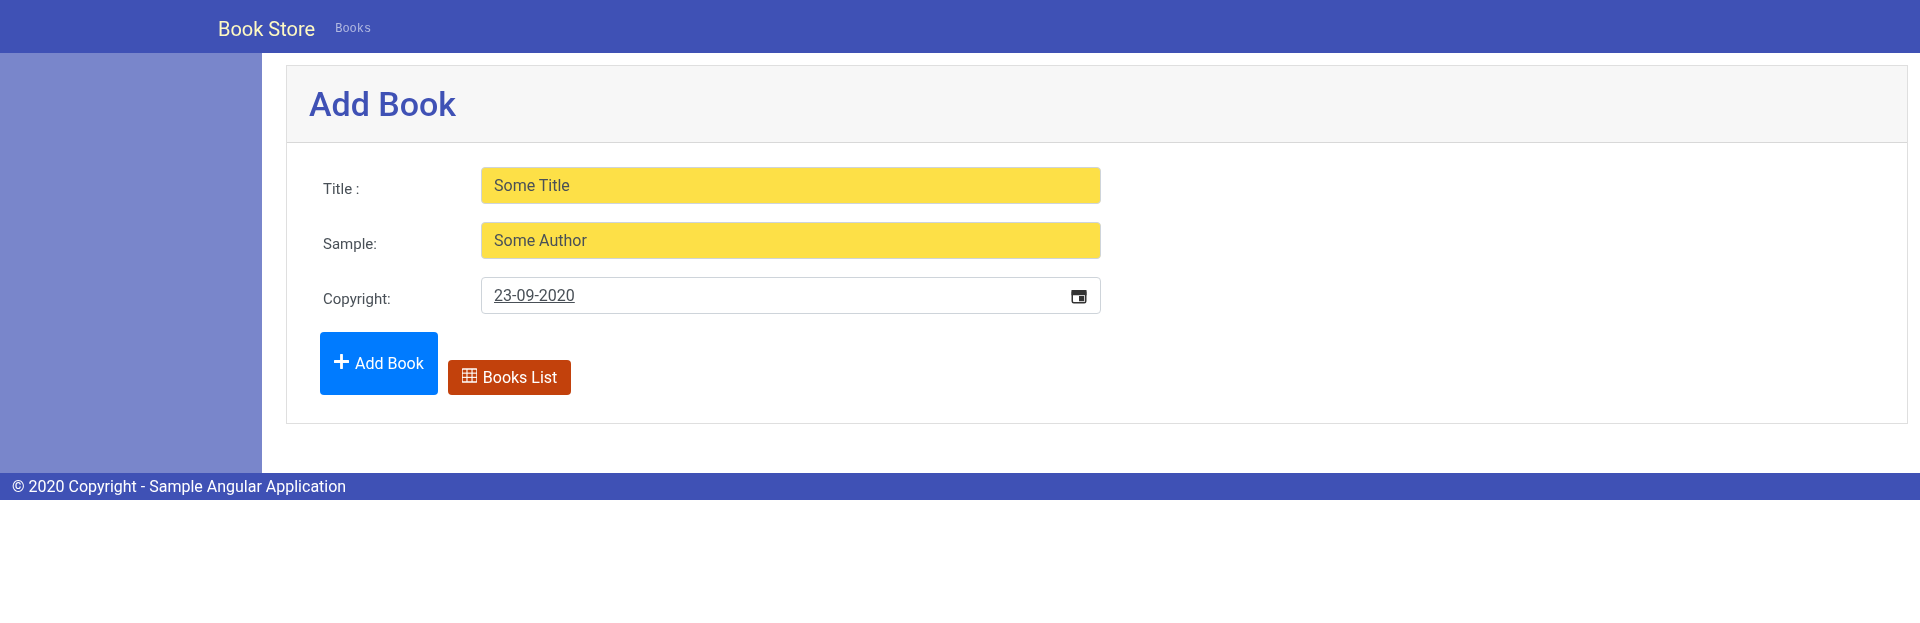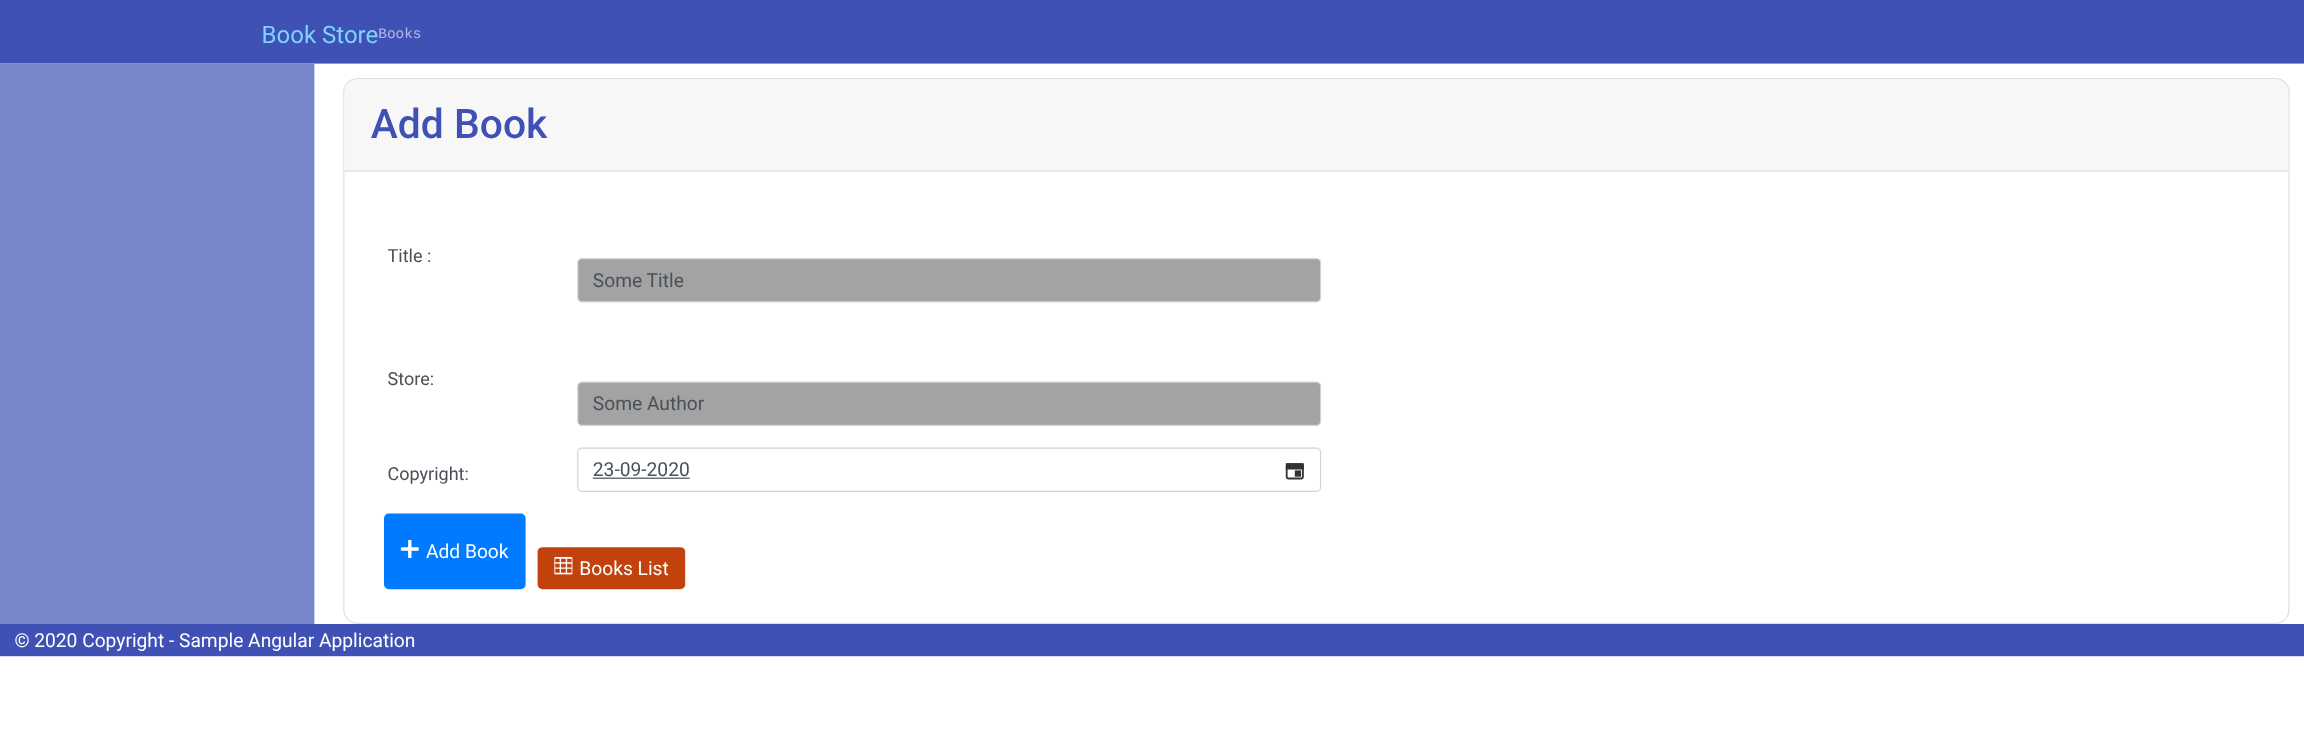--- a/index.html
+++ b/index.html
@@ -23,22 +23,23 @@
       padding: 12px 0;
       display: flex;
       align-items: center;
     }
     .navbar-inner {
       margin-left: 218px;
       display: flex;
       align-items: center;
     }
     .navbar-brand {
-      color: #7dd3fc;
+      color: #fef9c3;
       font-size: 20px;
+      margin-right: 20px;
       text-decoration: none;
     }
     .nav-link {
       color: rgba(255,255,255,0.6);
       font-size: 12px;
       text-decoration: none;
       font-family: Liberation Mono, monospace;
     }
     .layout {
       display: flex;
@@ -48,21 +49,21 @@
       width: 262px;
       background: #7986cb;
       flex-shrink: 0;
     }
     .main {
       flex: 1;
       padding: 12px 12px 0 24px;
     }
     .card {
       border: 1px solid rgba(0,0,0,.125);
-      border-radius: 12px;
+      border-radius: 0;
       background: #fff;
       overflow: hidden;
     }
     .card-header {
       background: #f7f7f7;
       border-bottom: 1px solid rgba(0,0,0,.125);
       padding: 18px 22px;
     }
     .card-header h2 {
       color: #3f51b5;
@@ -88,22 +89,21 @@
       width: 620px;
     }
     .form-control {
       width: 100%;
       padding: 8px 12px;
       border: 1px solid #ced4da;
       border-radius: 4px;
       font-size: 16px;
       color: #495057;
       font-family: inherit;
-      background: #a3a3a3;
-      margin-top: 48px;
+      background: #fde047;
     }
     .form-control.focused {
       border-color: #80bdff;
       box-shadow: 0 0 0 3px rgba(0,123,255,.2);
       outline: none;
     }
     .date-control {
       display: flex;
       align-items: center;
       justify-content: space-between;
@@ -183,21 +183,21 @@
       <div class="card-body">
 
         <div class="form-row">
           <label class="form-label">Title :</label>
           <div class="form-control-wrap">
             <input type="text" class="form-control" value="Some Title" style="">
           </div>
         </div>
 
         <div class="form-row">
-          <label class="form-label">Store:</label>
+          <label class="form-label">Sample:</label>
           <div class="form-control-wrap">
             <input type="text" class="form-control" value="Some Author" style="">
           </div>
         </div>
 
         <div class="form-row">
           <label class="form-label">Copyright:</label>
           <div class="form-control-wrap">
             <div class="date-control">
               <span class="date-value">23-09-2020</span>

